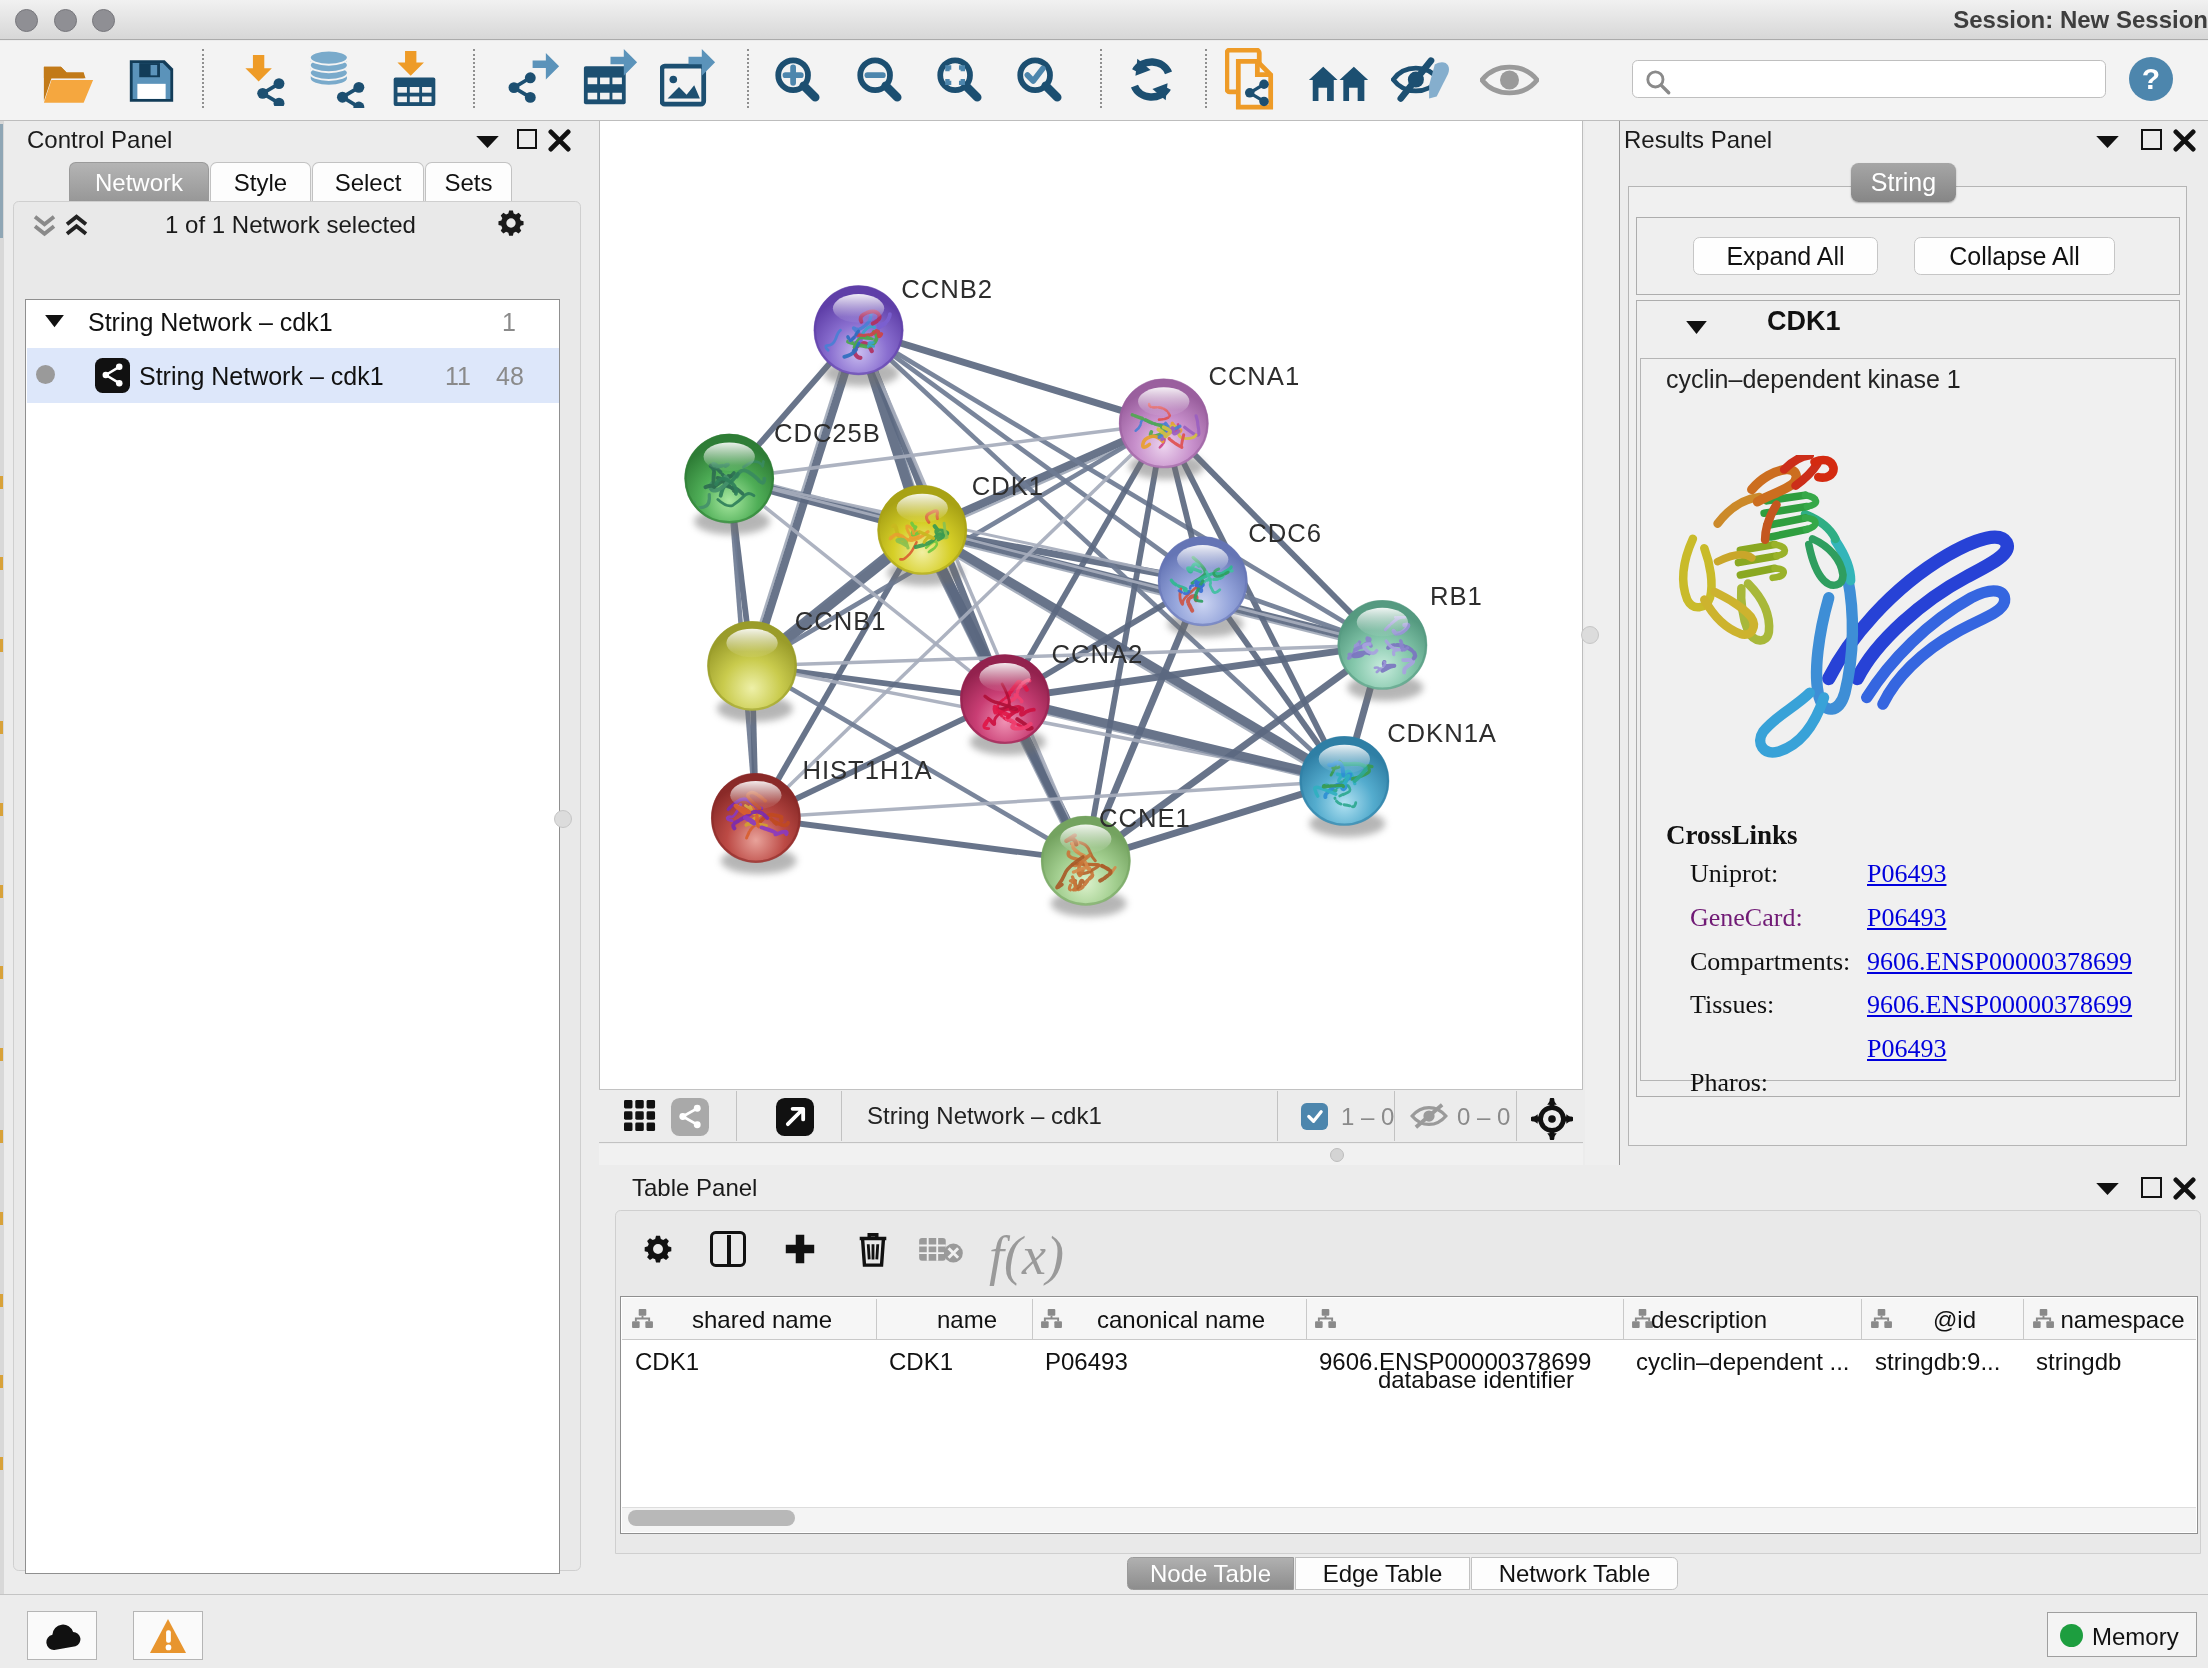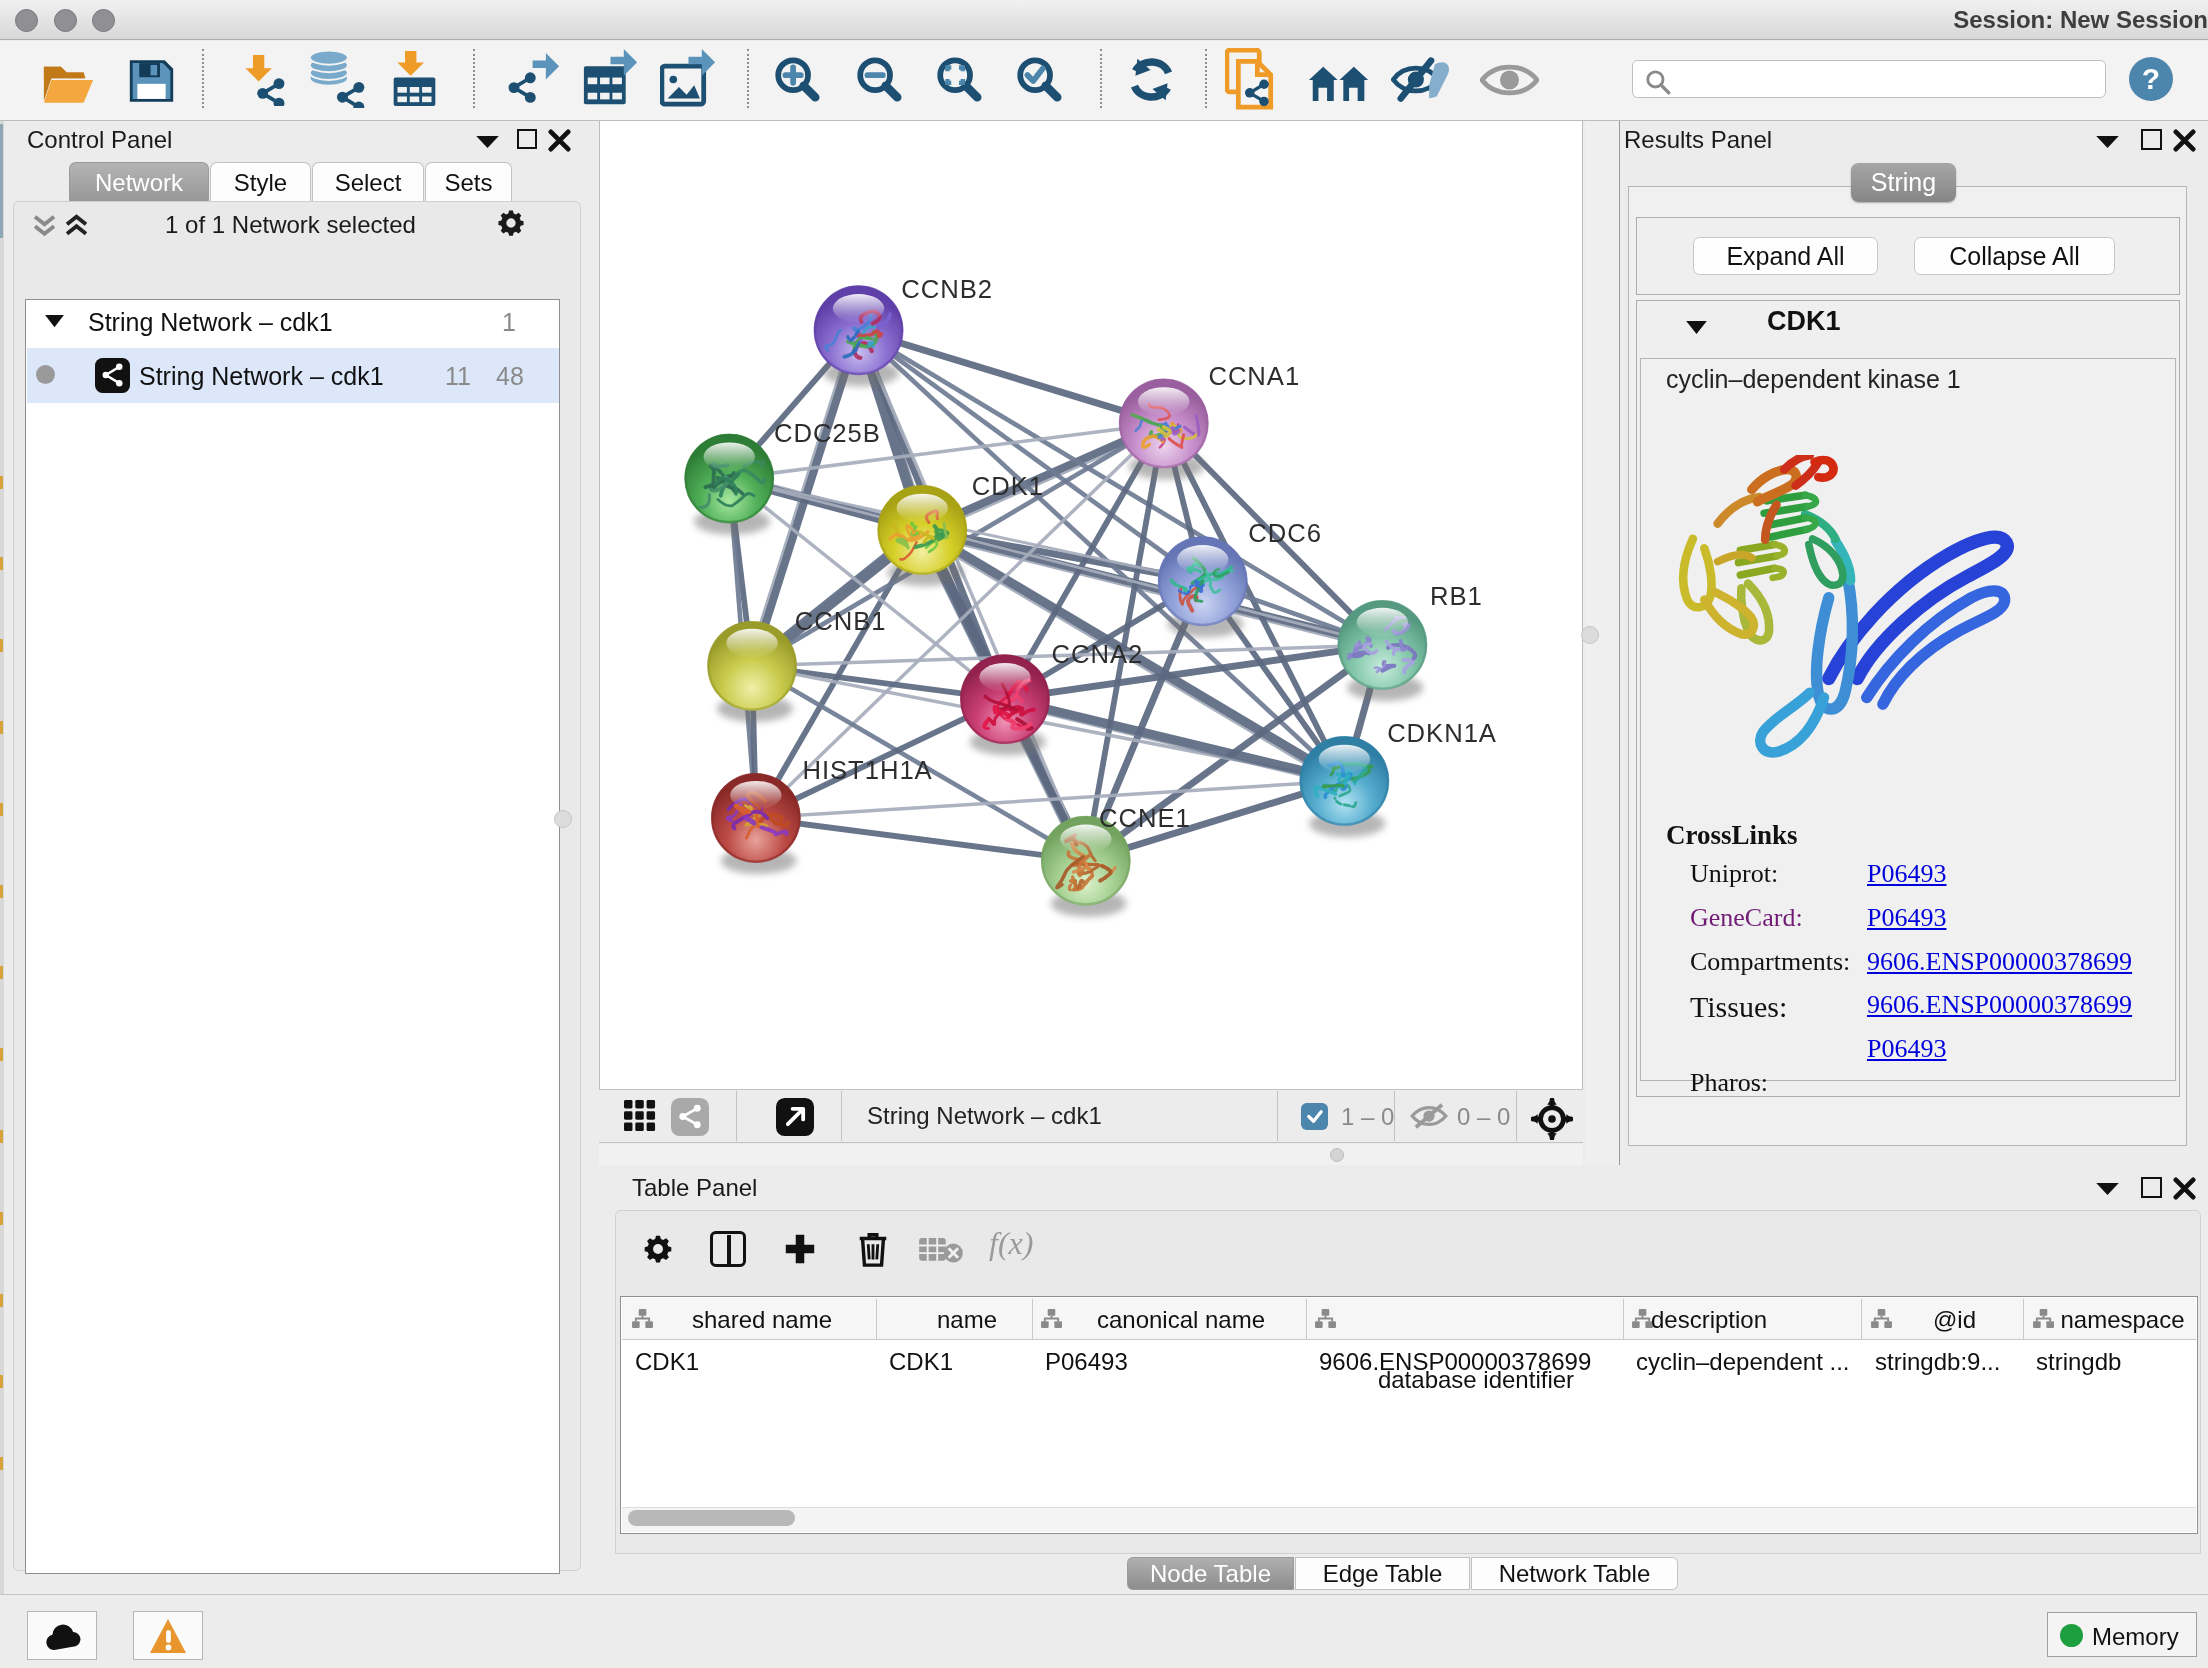--- a/index.html
+++ b/index.html
@@ -717,21 +717,21 @@
       <path d="M150 7 C 160 3, 168 5, 170 13 C 171 21, 162 25, 154 23" stroke="#d42a10" stroke-width="9"></path>
     </g>
   </svg>
 <div class="abs ser" style="left:1666px;top:820px;font-size:27px;font-weight:bold;color:#111">CrossLinks</div>
 <div class="abs ser" style="left:1690px;top:859px;font-size:26px;color:#111">Uniprot:</div>
 <div class="abs ser" style="left:1867px;top:859px;font-size:26px"><a class="lnk">P06493</a></div>
 <div class="abs ser" style="left:1690px;top:903px;font-size:26px;color:#701a75">GeneCard:</div>
 <div class="abs ser" style="left:1867px;top:903px;font-size:26px"><a class="lnk">P06493</a></div>
 <div class="abs ser" style="left:1690px;top:947px;font-size:26px;color:#111">Compartments:</div>
 <div class="abs ser" style="left:1867px;top:947px;font-size:26px"><a class="lnk">9606.ENSP00000378699</a></div>
-<div class="abs ser" style="left:1690px;top:990px;font-size:30px;color:#111">Tissues:</div>
+<div class="abs ser" style="left:1690px;top:990px;font-size:26px;color:#111">Tissues:</div>
 <div class="abs ser" style="left:1867px;top:990px;font-size:26px"><a class="lnk">9606.ENSP00000378699</a></div>
 <div class="abs ser" style="left:1690px;top:1068px;font-size:26px;color:#111">Pharos:</div>
 <div class="abs ser" style="left:1867px;top:1034px;font-size:26px"><a class="lnk">P06493</a></div>
 <div class="abs" style="left:599px;top:1165px;width:1609px;height:429px;background:#ececec"></div>
 <div class="abs panelhead" style="left:632px;top:1174px">Table Panel</div>
 <svg class="abs" style="left:2095px;top:1181px" width="25" height="15" viewBox="0 0 26 16">
     <path d="M1 2 L25 2 L13 15 Z" fill="#111"></path>
   </svg>
 <div class="abs" style="left:2141px;top:1177px;width:21px;height:21px;border:2.9px solid #111"></div>
 <svg class="abs" style="left:2173px;top:1177px" width="23" height="23" viewBox="0 0 24 24">
@@ -753,21 +753,21 @@
 <svg style="position:absolute;left:919px;top:1236px" width="44" height="28.5" viewBox="0 0 46 30">
     <g fill="#9a9a9a">
       <rect x="0" y="2" width="28" height="24" rx="3"></rect>
     </g>
     <g stroke="#f0f0f0" stroke-width="2">
       <path d="M0 10 L28 10 M0 18 L28 18 M9 2 L9 26 M19 2 L19 26"></path>
     </g>
     <circle cx="36" cy="18" r="10" fill="#9a9a9a"></circle>
     <path d="M31 13 L41 23 M41 13 L31 23" stroke="#f0f0f0" stroke-width="3"></path>
   </svg>
-<div class="abs ser" style="left:989px;top:1225px;font-size:32px;font-style:italic;color:#9a9a9a">f(x)</div>
+<div class="abs ser" style="left:989px;top:1225px;font-size:54px;font-style:italic;color:#9a9a9a">f(x)</div>
 <div class="abs" style="left:620px;top:1296px;width:1578px;height:238px;background:#fff;border:1.9px solid #8f8f8f"></div>
 <div class="abs" style="left:622px;top:1298px;width:1574px;height:42px;background:#f6f6f6;border-bottom:1px solid #c9c9c9"></div>
 <svg style="position:absolute;left:632px;top:1309px" width="21" height="19" viewBox="0 0 22 20">
     <g fill="#8a8a8a">
       <rect x="7" y="0" width="8" height="7" rx="1"></rect>
       <rect x="0" y="13" width="8" height="7" rx="1"></rect>
       <rect x="14" y="13" width="8" height="7" rx="1"></rect>
       <path d="M11 7 L11 10 M4 13 L4 10 L18 10 L18 13" stroke="#8a8a8a" stroke-width="2" fill="none"></path>
     </g>
   </svg>

